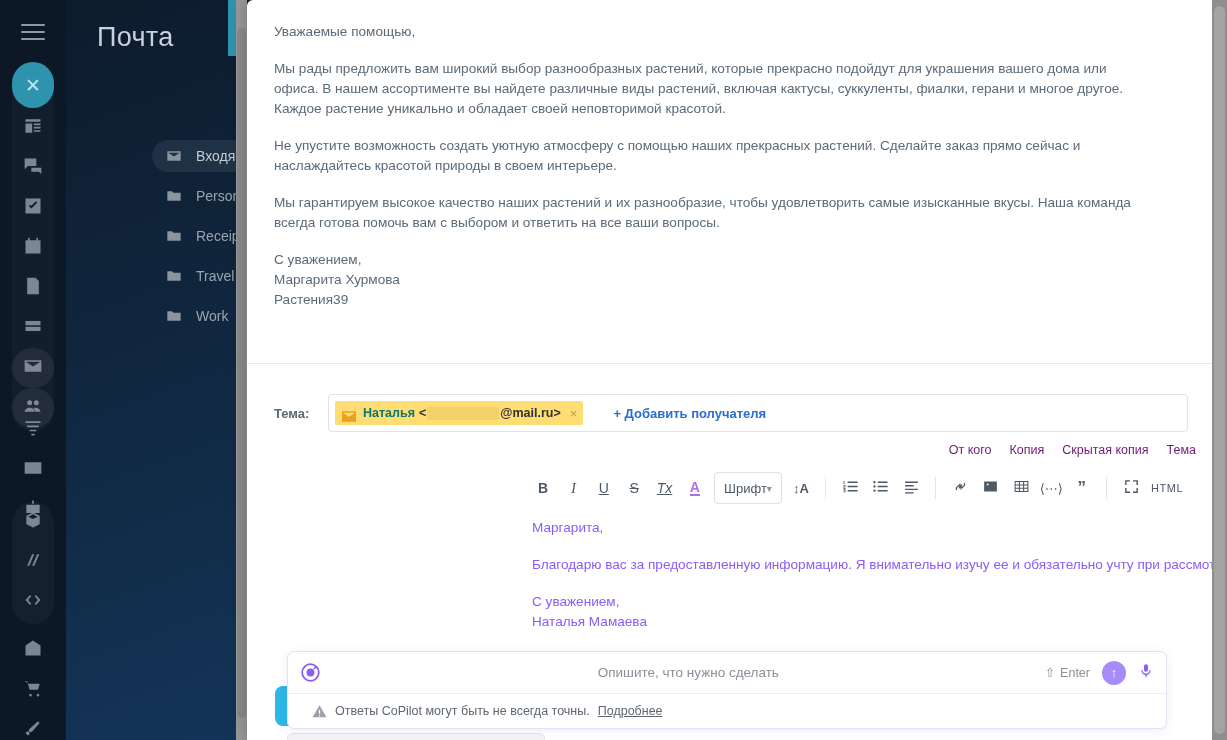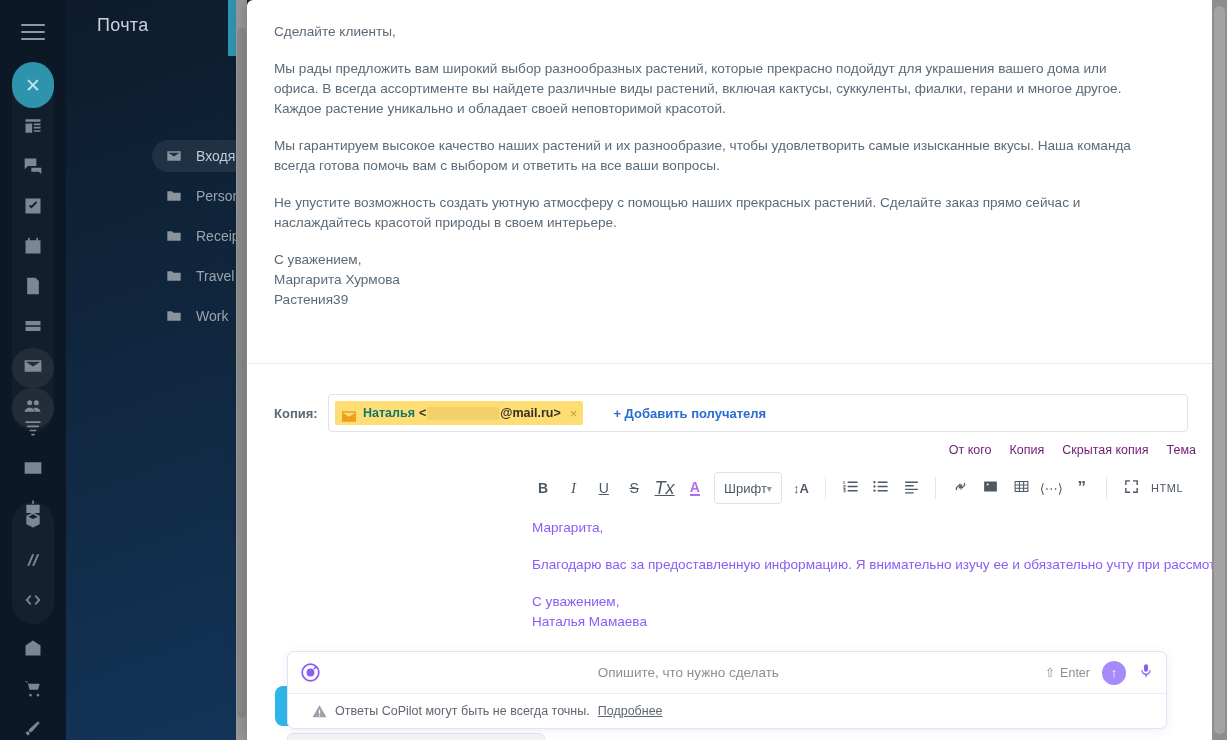--- a/index.html
+++ b/index.html
@@ -45,22 +45,22 @@
     position: absolute; left: 12px; top: 502px; width: 42px; height: 122px;
     background: rgba(255,255,255,0.035); border-radius: 21px;
   }
 
   
   .mail-panel {
     position: absolute; left: 66px; top: 0; width: 184px; height: 740px;
     background: linear-gradient(160deg,#0d1b2c 0%, #112a44 60%, #133459 100%);
   }
   .mail-title {
-    position: absolute; left: 31px; top: 15px;
-    font-size: 18px; color: #c9d2da; font-weight: 400; letter-spacing: .3px;
+    position: absolute; left: 31px; top: 22px;
+    font-size: 27px; color: #c9d2da; font-weight: 400; letter-spacing: .3px;
   }
   .mail-close {
     position: absolute; left: 196px; top: 16px; width: 64px; height: 44px;
     background: #2e93ad; border-radius: 22px;
     display: flex; align-items: center; justify-content: center;
     color: #d8eef4; font-size: 19px; font-weight: 300; cursor: pointer;
   }
   .acct-row {
     position: absolute; left: 86px; top: 85px; width: 180px; height: 34px;
     background: rgba(255,255,255,0.045); border-radius: 17px;
@@ -450,44 +450,44 @@
   </div>
 
   <div class="teal-edge"></div>
   <div class="scrollstrip">
     <div class="thumb"></div>
   </div>
 
   <div class="main">
 
     <div class="read-body">
-      <p>Сделайте клиенты,</p>
+      <p>Уважаемые помощью,</p>
       <p>
         <span>Мы рады предложить вам широкий выбор разнообразных растений, которые прекрасно подойдут для украшения вашего дома или</span><br>
-        <span>офиса. В всегда ассортименте вы найдете различные виды растений, включая кактусы, суккуленты, фиалки, герани и многое другое.</span><br>
+        <span>офиса. В нашем ассортименте вы найдете различные виды растений, включая кактусы, суккуленты, фиалки, герани и многое другое.</span><br>
         <span>Каждое растение уникально и обладает своей неповторимой красотой.</span>
+      </p>
+      <p>
+        <span>Не упустите возможность создать уютную атмосферу с помощью наших прекрасных растений. Сделайте заказ прямо сейчас и</span><br>
+        <span>наслаждайтесь красотой природы в своем интерьере.</span>
       </p>
       <p>
         <span>Мы гарантируем высокое качество наших растений и их разнообразие, чтобы удовлетворить самые изысканные вкусы. Наша команда</span><br>
         <span>всегда готова помочь вам с выбором и ответить на все ваши вопросы.</span>
-      </p>
-      <p>
-        <span>Не упустите возможность создать уютную атмосферу с помощью наших прекрасных растений. Сделайте заказ прямо сейчас и</span><br>
-        <span>наслаждайтесь красотой природы в своем интерьере.</span>
       </p>
       <p class="sig">
         <span>С уважением,</span><br>
         <span>Маргарита Хурмова</span><br>
         <span>Растения39</span>
       </p>
     </div>
 
     <div class="divider"></div>
 
-    <div class="to-label">Копия:</div>
+    <div class="to-label">Тема:</div>
     <div class="to-box">
       <div class="chip">
         <span class="cmail">
           <svg viewBox="0 0 24 18">
               <path d="M0 0h24v18H0zm2 2.5V3l10 6.5L22 3v-.5z"></path>
             </svg>
         </span>
         <span class="cname">Наталья</span>
         <span class="cdomain" style="margin-left:4px;">&lt;</span>
         <span class="credact"></span>
@@ -502,21 +502,21 @@
       <span>Копия</span>
       <span>Скрытая копия</span>
       <span>Тема</span>
     </div>
 
     <div class="tb">
       <div class="tbtn" style="font-weight:700;font-size:14px;">B</div>
       <div class="tbtn" style="font-style:italic;font-family:'Liberation Serif',serif;font-size:15px;">I</div>
       <div class="tbtn" style="text-decoration:underline;font-size:14px;">U</div>
       <div class="tbtn" style="text-decoration:line-through;font-size:14px;">S</div>
-      <div class="tbtn" style="font-style:italic;font-size:18px;text-decoration:underline;">Tx</div>
+      <div class="tbtn" style="font-style:italic;font-size:14px;text-decoration:underline;">Tx</div>
       <div class="tbtn">
         <span style="color:#b06cf0;font-weight:700;font-size:14px;border-bottom:2px solid #b06cf0;line-height:14px;">A</span>
       </div>
       <div class="fontsel">
         <span>Шрифт</span>
         <span class="chev">▾</span>
       </div>
       <div class="tbtn">
         <span style="font-size:13px;">↕</span>
           <span style="font-size:13px;font-weight:600;">A</span>

